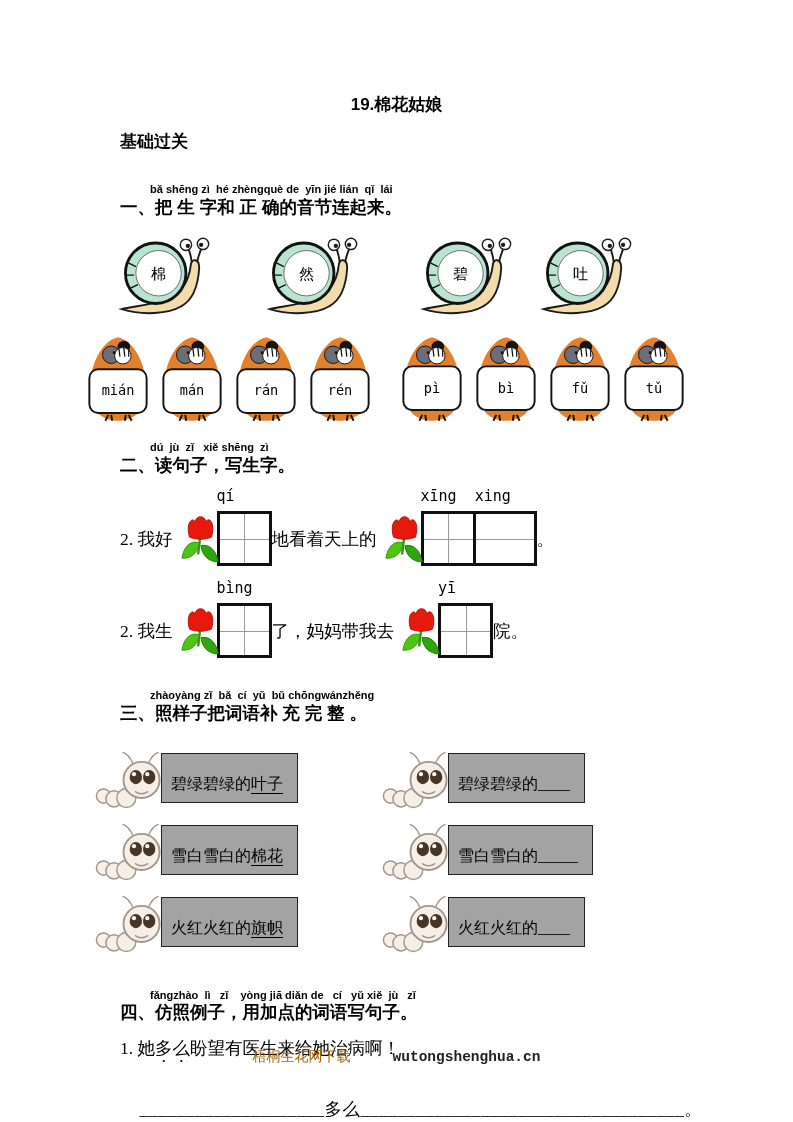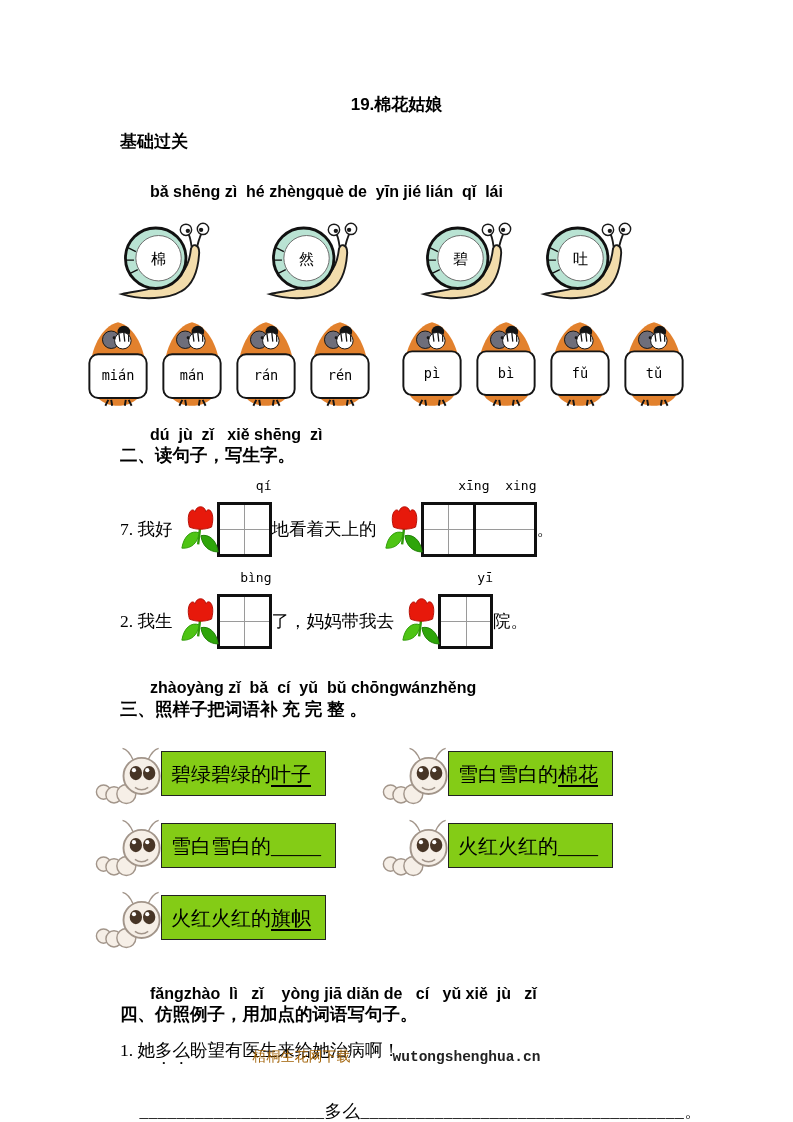--- a/index.html
+++ b/index.html
@@ -4,55 +4,55 @@
 <style>
   html,body{margin:0;padding:0;background:#ffffff;}
   body{width:793px;height:1122px;font-family:"Liberation Serif",serif;color:#000;}
   .page{position:relative;width:793px;height:1122px;overflow:hidden;background:#fff;}
 
   .doc-title{padding-top:95px;text-align:center;font-family:"Liberation Sans",sans-serif;
     font-weight:bold;font-size:17px;line-height:1.2;}
   .subtitle{margin:15px 0 0 120px;font-family:"Liberation Sans",sans-serif;font-weight:bold;font-size:17px;}
 
   .shead{margin-left:120px;line-height:1.15;}
-  .shead .py{font-family:"Liberation Sans",sans-serif;font-weight:bold;font-size:16px;margin-left:30px;white-space:pre;}
+  .shead .py{font-family:"Liberation Sans",sans-serif;font-weight:bold;font-size:11px;margin-left:30px;white-space:pre;}
   .shead .ht{font-family:"Liberation Sans",sans-serif;font-weight:bold;font-size:17.5px;margin-top:1px;}
   .mt30{margin-top:30px}.mt16{margin-top:16px}.mt30b{margin-top:30px}.mt36{margin-top:36px}
 
   
   .snail-row{margin:18px 0 0 116px;display:flex;align-items:flex-end;}
   .snail{width:104px;height:84px;}
   .snail:nth-child(2){margin-left:44px;}
   .snail:nth-child(3){margin-left:50px;}
   .snail:nth-child(4){margin-left:16px;}
 
   
   .egg-row{margin:14px 0 0 85px;display:flex;gap:8px;}
   .egg{width:66px;height:92px;}
   .egg:nth-child(5){margin-left:18px;}
 
   
   .sent{margin-left:120px;display:flex;align-items:center;font-size:17.5px;margin-top:36px;}
   .sent .txt{white-space:pre;}
   .tulip{width:44px;height:56px;margin:0 -6px 0 6px;position:relative;z-index:2;}
   .gw{position:relative;display:inline-flex;}
-  .gw .lbl{position:absolute;top:-24px;left:0;right:0;text-align:right;
-    font-family:"DejaVu Sans Mono",monospace;font-size:13px;white-space:pre;}
+  .gw .lbl{position:absolute;top:-24px;left:0;right:0;text-align:left;
+    font-family:"DejaVu Sans Mono",monospace;font-size:15px;white-space:pre;}
   .tzg{width:49px;height:49px;border:3px solid #101010;background:#fff;position:relative;}
   .tzg::before{content:"";position:absolute;left:0;right:0;top:50%;border-top:1px solid #9a9a9a;}
   .tzg.cross::after{content:"";position:absolute;top:0;bottom:0;left:50%;border-left:1px solid #9a9a9a;}
   .tzg.wide{width:58px;}
   .tzg-pair{display:flex;}
   .tzg-pair .tzg + .tzg{margin-left:-3px;}
 
   
   .cat-grid{margin:24px 0 0 95px;display:grid;grid-template-columns:287px auto;row-gap:10px;}
   .cat-item{display:flex;align-items:center;}
   .cat{width:76px;height:62px;flex:0 0 auto;margin-right:-10px;position:relative;z-index:0;}
-  .phrase-box{border:1.5px solid #222;background:#84cc16;padding:9px 14px 7px 9px;font-size:20px;
+  .phrase-box{border:1.5px solid #222;background:#a3a3a3;padding:20px 14px 7px 9px;font-size:16px;
     white-space:pre;position:relative;z-index:1;}
   .phrase-box .u{text-decoration:underline;text-underline-offset:4px;}
 
   
   .example{margin:14px 0 0 120px;font-size:17.5px;}
   .example .dot{position:relative;display:inline-block;}
   .example .dot::after{content:"•";position:absolute;left:50%;transform:translateX(-50%);
     bottom:-0.62em;font-size:9px;color:#000;}
   .answer{margin:16px 0 0 120px;font-size:17.5px;letter-spacing:0.5px;white-space:pre;}
 
@@ -63,20 +63,21 @@
 </head>
 <body>
 
 <div class="page">
 
   <div class="doc-title">19.棉花姑娘</div>
   <div class="subtitle">基础过关</div>
 
   <div class="shead mt30">
     <div class="py">bǎ shēng zì  hé zhèngquè de  yīn jié lián  qǐ  lái</div>
+    <div class="ht">一、把 生 字和 正 确的音节连起来。</div>
   </div>
 
   <div class="snail-row">
 
     <svg class="snail" viewBox="0 0 110 84">
       <path d="M6,76 C28,83 56,81 69,73 C82,66 87,50 88,32 C88,23 80,21 79,30 C77,48 68,60 52,66 C36,72 18,73 6,76 Z" stroke="#1a1a1a" stroke-width="2" fill="#f2dcab"></path>
       <path d="M80,26 C79,18 77,12 75,9 M86,25 C88,17 90,12 92,9" stroke="#1a1a1a" stroke-width="2" fill="none"></path>
       <circle cx="74" cy="8" r="6" fill="#fff" stroke="#1a1a1a" stroke-width="1.5"></circle>
         <circle cx="76" cy="9" r="2.3" fill="#1a1a1a"></circle>
       <circle cx="92" cy="7" r="6" fill="#fff" stroke="#1a1a1a" stroke-width="1.5"></circle>
@@ -214,21 +215,21 @@
       <text x="34" y="60" text-anchor="middle" font-family="DejaVu Sans Mono, monospace" font-size="14">tǔ</text>
     </svg>
   </div>
 
   <div class="shead mt16">
     <div class="py">dú  jù  zǐ   xiě shēng  zì</div>
     <div class="ht">二、读句子，写生字。</div>
   </div>
 
   <div class="sent">
-    <span class="txt">7. 我好</span>
+    <span class="txt">2. 我好</span>
     <svg class="tulip" viewBox="0 0 46 58">
       <path d="M22,28 L20,45" stroke="#2f9a08" stroke-width="2.5" fill="none"></path>
       <path d="M11,27 C7,14 13,5 17,11 C18,4 27,4 28,11 C32,5 38,13 34,27 C27,30 18,30 11,27 Z" stroke="#b50e04" stroke-width="1" fill="#e7190b"></path>
       <path d="M3,49 C5,36 13,30 21,33 C20,43 13,50 3,49 Z" stroke="#2f9a08" stroke-width="1" fill="#4ec414"></path>
       <path d="M41,53 C39,40 31,34 23,36 C24,46 31,53 41,53 Z" stroke="#1e7d04" stroke-width="1" fill="#2ea50a"></path>
     </svg>
     <span class="gw">
       <span class="lbl">qí</span>
       <span class="tzg cross"></span>
     </span>
@@ -290,20 +291,35 @@
         <circle cx="33" cy="52" r="10" stroke="#a2958a" stroke-width="1.5" fill="#f6efe7"></circle>
         <circle cx="49" cy="33" r="19" stroke="#a2958a" stroke-width="2" fill="#f6efe7"></circle>
         <ellipse cx="43" cy="30" rx="6.5" ry="7.5" fill="#473526"></ellipse>
           <circle cx="41" cy="27" r="2.2" fill="#fff"></circle>
         <ellipse cx="57" cy="30" rx="6.5" ry="7.5" fill="#473526"></ellipse>
           <circle cx="55" cy="27" r="2.2" fill="#fff"></circle>
         <path d="M42,45 Q49,50 56,45" stroke="#a2958a" stroke-width="1.5" fill="none"></path>
       </svg>
       <span class="phrase-box"><span>碧绿碧绿的</span><span class="u">叶子</span></span>
     </div>
+    <div class="cat-item">
+      <svg class="cat" viewBox="0 0 80 62">
+        <path d="M40,16 C37,9 33,5 29,4 M56,16 C59,9 63,5 67,4" stroke="#a2958a" stroke-width="1.5" fill="none"></path>
+        <circle cx="9" cy="50" r="7.5" stroke="#a2958a" stroke-width="1.5" fill="#f6efe7"></circle>
+        <circle cx="20" cy="53" r="8.5" stroke="#a2958a" stroke-width="1.5" fill="#f6efe7"></circle>
+        <circle cx="33" cy="52" r="10" stroke="#a2958a" stroke-width="1.5" fill="#f6efe7"></circle>
+        <circle cx="49" cy="33" r="19" stroke="#a2958a" stroke-width="2" fill="#f6efe7"></circle>
+        <ellipse cx="43" cy="30" rx="6.5" ry="7.5" fill="#473526"></ellipse>
+          <circle cx="41" cy="27" r="2.2" fill="#fff"></circle>
+        <ellipse cx="57" cy="30" rx="6.5" ry="7.5" fill="#473526"></ellipse>
+          <circle cx="55" cy="27" r="2.2" fill="#fff"></circle>
+        <path d="M42,45 Q49,50 56,45" stroke="#a2958a" stroke-width="1.5" fill="none"></path>
+      </svg>
+      <span class="phrase-box"><span>碧绿碧绿的</span><span>____</span></span>
+    </div>
 
     <div class="cat-item">
       <svg class="cat" viewBox="0 0 80 62">
         <path d="M40,16 C37,9 33,5 29,4 M56,16 C59,9 63,5 67,4" stroke="#a2958a" stroke-width="1.5" fill="none"></path>
         <circle cx="9" cy="50" r="7.5" stroke="#a2958a" stroke-width="1.5" fill="#f6efe7"></circle>
         <circle cx="20" cy="53" r="8.5" stroke="#a2958a" stroke-width="1.5" fill="#f6efe7"></circle>
         <circle cx="33" cy="52" r="10" stroke="#a2958a" stroke-width="1.5" fill="#f6efe7"></circle>
         <circle cx="49" cy="33" r="19" stroke="#a2958a" stroke-width="2" fill="#f6efe7"></circle>
         <ellipse cx="43" cy="30" rx="6.5" ry="7.5" fill="#473526"></ellipse>
           <circle cx="41" cy="27" r="2.2" fill="#fff"></circle>
@@ -335,36 +351,36 @@
         <circle cx="9" cy="50" r="7.5" stroke="#a2958a" stroke-width="1.5" fill="#f6efe7"></circle>
         <circle cx="20" cy="53" r="8.5" stroke="#a2958a" stroke-width="1.5" fill="#f6efe7"></circle>
         <circle cx="33" cy="52" r="10" stroke="#a2958a" stroke-width="1.5" fill="#f6efe7"></circle>
         <circle cx="49" cy="33" r="19" stroke="#a2958a" stroke-width="2" fill="#f6efe7"></circle>
         <ellipse cx="43" cy="30" rx="6.5" ry="7.5" fill="#473526"></ellipse>
           <circle cx="41" cy="27" r="2.2" fill="#fff"></circle>
         <ellipse cx="57" cy="30" rx="6.5" ry="7.5" fill="#473526"></ellipse>
           <circle cx="55" cy="27" r="2.2" fill="#fff"></circle>
         <path d="M42,45 Q49,50 56,45" stroke="#a2958a" stroke-width="1.5" fill="none"></path>
       </svg>
+      <span class="phrase-box"><span>火红火红的</span><span class="u">旗帜</span></span>
+    </div>
+    <div class="cat-item">
+      <svg class="cat" viewBox="0 0 80 62">
+        <path d="M40,16 C37,9 33,5 29,4 M56,16 C59,9 63,5 67,4" stroke="#a2958a" stroke-width="1.5" fill="none"></path>
+        <circle cx="9" cy="50" r="7.5" stroke="#a2958a" stroke-width="1.5" fill="#f6efe7"></circle>
+        <circle cx="20" cy="53" r="8.5" stroke="#a2958a" stroke-width="1.5" fill="#f6efe7"></circle>
+        <circle cx="33" cy="52" r="10" stroke="#a2958a" stroke-width="1.5" fill="#f6efe7"></circle>
+        <circle cx="49" cy="33" r="19" stroke="#a2958a" stroke-width="2" fill="#f6efe7"></circle>
+        <ellipse cx="43" cy="30" rx="6.5" ry="7.5" fill="#473526"></ellipse>
+          <circle cx="41" cy="27" r="2.2" fill="#fff"></circle>
+        <ellipse cx="57" cy="30" rx="6.5" ry="7.5" fill="#473526"></ellipse>
+          <circle cx="55" cy="27" r="2.2" fill="#fff"></circle>
+        <path d="M42,45 Q49,50 56,45" stroke="#a2958a" stroke-width="1.5" fill="none"></path>
+      </svg>
       <span class="phrase-box"><span>火红火红的</span><span>____</span></span>
-    </div>
-    <div class="cat-item">
-      <svg class="cat" viewBox="0 0 80 62">
-        <path d="M40,16 C37,9 33,5 29,4 M56,16 C59,9 63,5 67,4" stroke="#a2958a" stroke-width="1.5" fill="none"></path>
-        <circle cx="9" cy="50" r="7.5" stroke="#a2958a" stroke-width="1.5" fill="#f6efe7"></circle>
-        <circle cx="20" cy="53" r="8.5" stroke="#a2958a" stroke-width="1.5" fill="#f6efe7"></circle>
-        <circle cx="33" cy="52" r="10" stroke="#a2958a" stroke-width="1.5" fill="#f6efe7"></circle>
-        <circle cx="49" cy="33" r="19" stroke="#a2958a" stroke-width="2" fill="#f6efe7"></circle>
-        <ellipse cx="43" cy="30" rx="6.5" ry="7.5" fill="#473526"></ellipse>
-          <circle cx="41" cy="27" r="2.2" fill="#fff"></circle>
-        <ellipse cx="57" cy="30" rx="6.5" ry="7.5" fill="#473526"></ellipse>
-          <circle cx="55" cy="27" r="2.2" fill="#fff"></circle>
-        <path d="M42,45 Q49,50 56,45" stroke="#a2958a" stroke-width="1.5" fill="none"></path>
-      </svg>
-      <span class="phrase-box"><span>火红火红的</span><span class="u">旗帜</span></span>
     </div>
   </div>
 
   <div class="shead mt36">
     <div class="py">fǎngzhào  lì   zǐ    yòng jiā diǎn de   cí   yǔ xiě  jù   zǐ</div>
     <div class="ht">四、仿照例子，用加点的词语写句子。</div>
   </div>
 
   <div class="example">
     <span>1. 她</span><span class="dot">多</span><span class="dot">么</span><span>盼望有医生来给她治病啊！</span>

